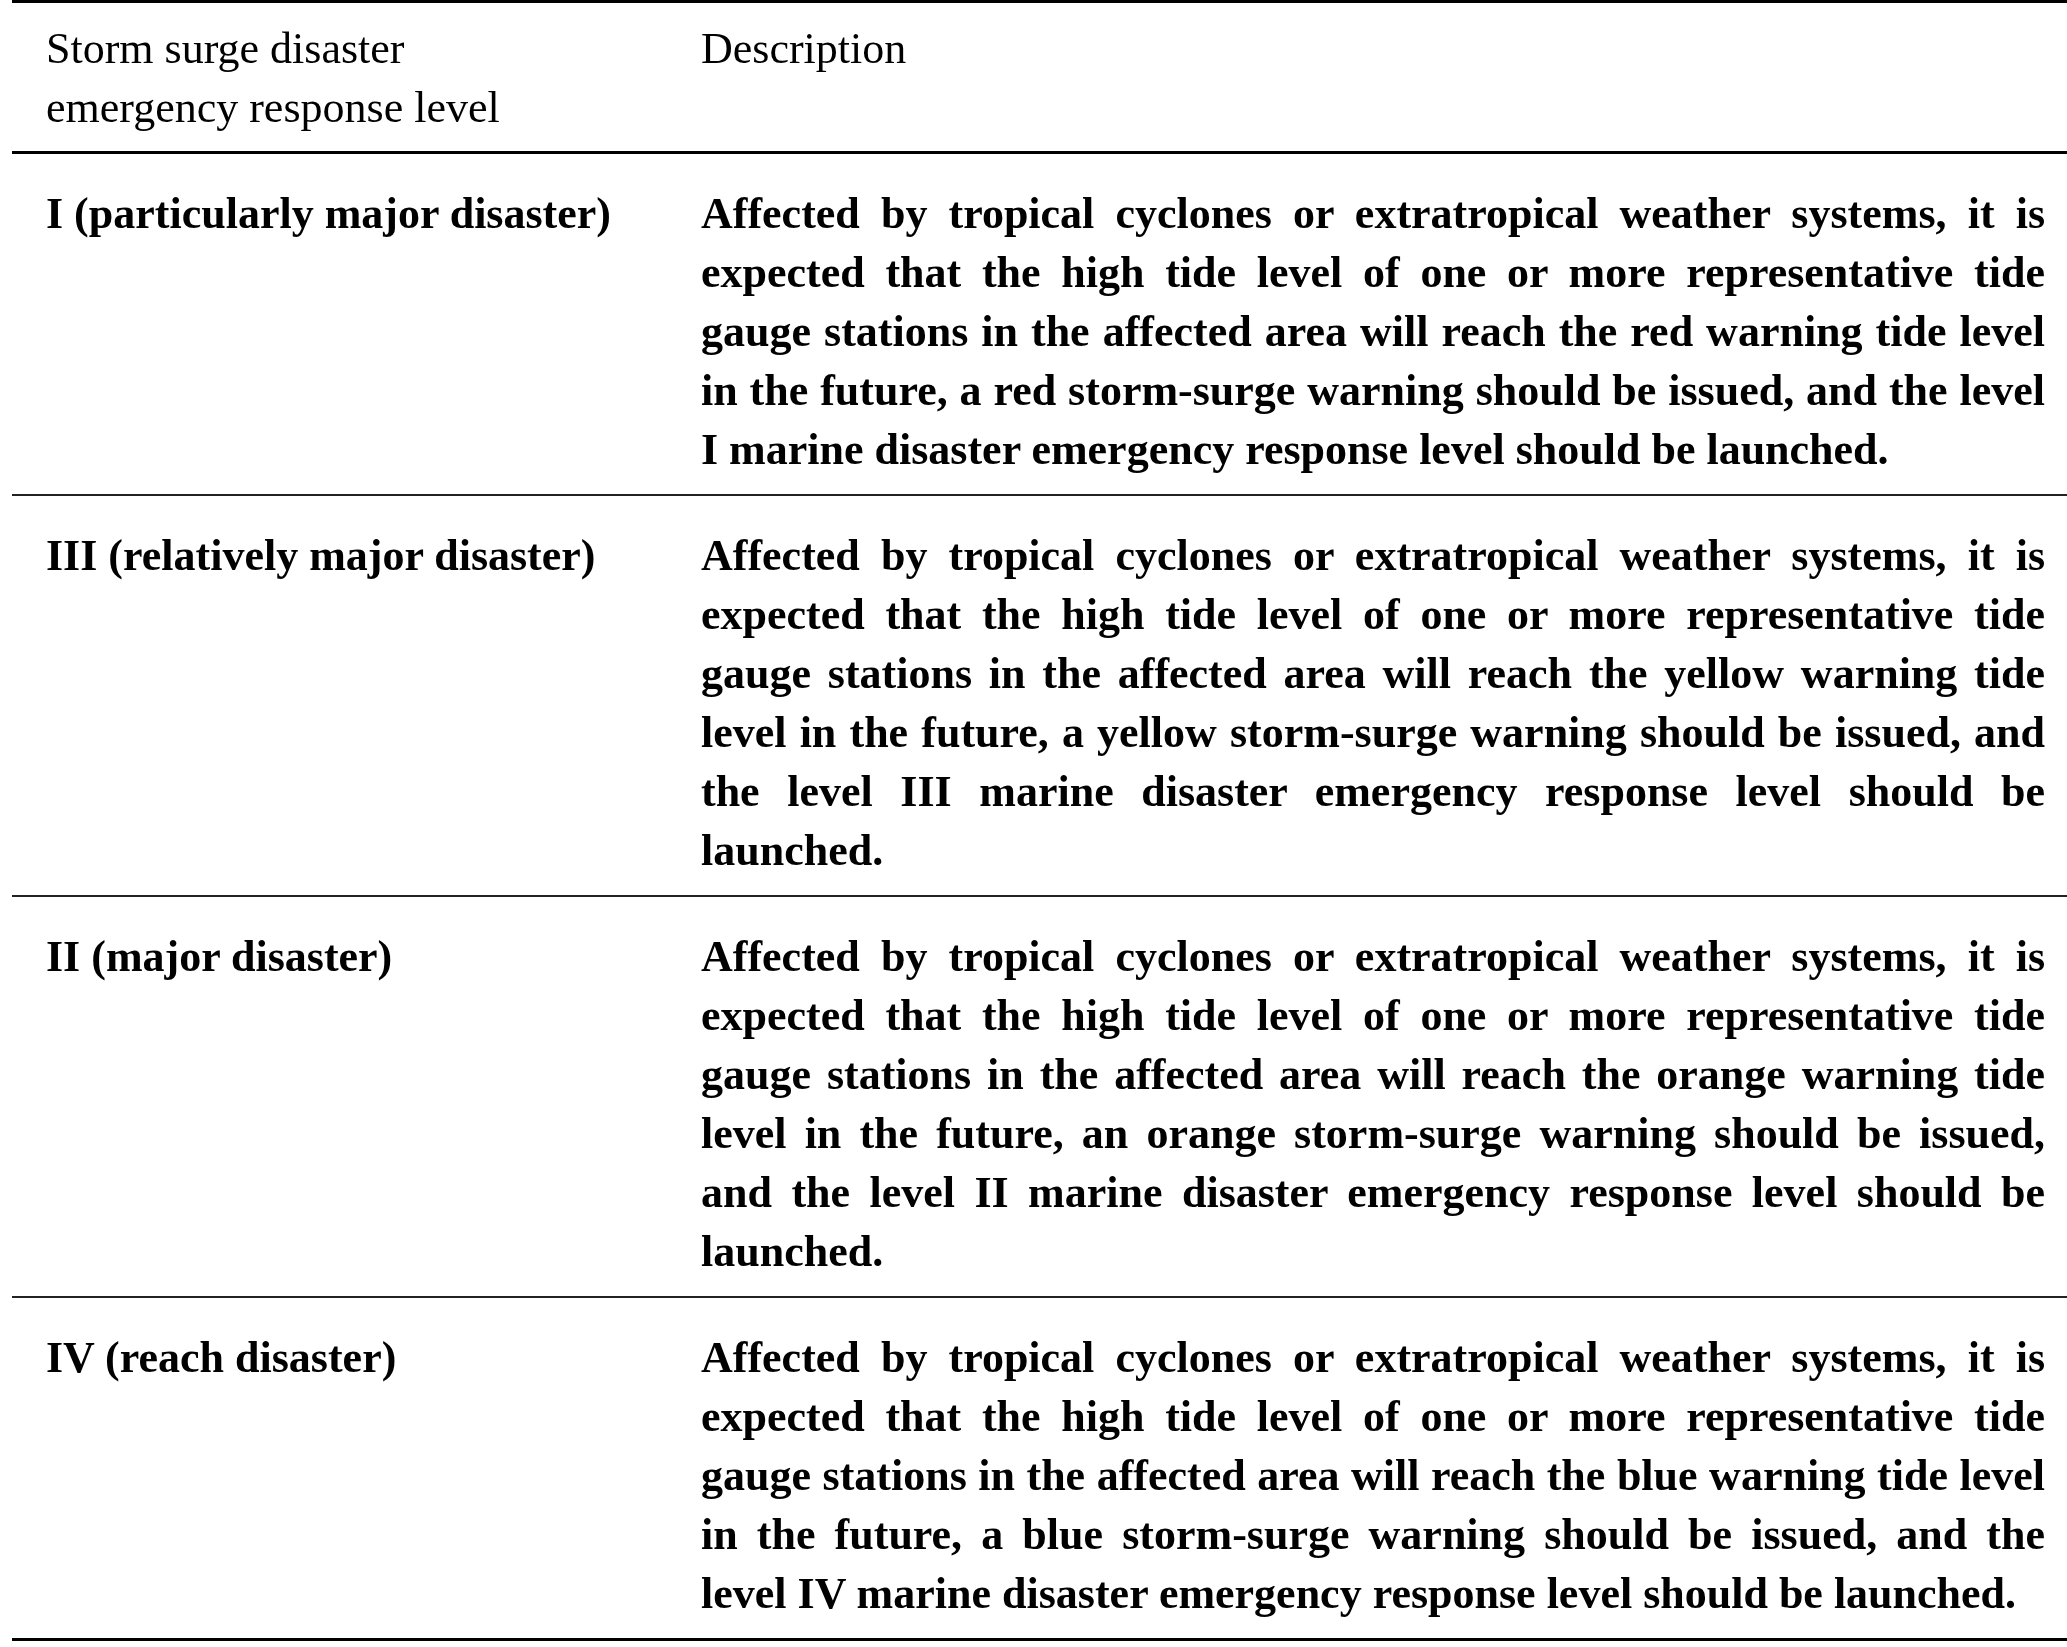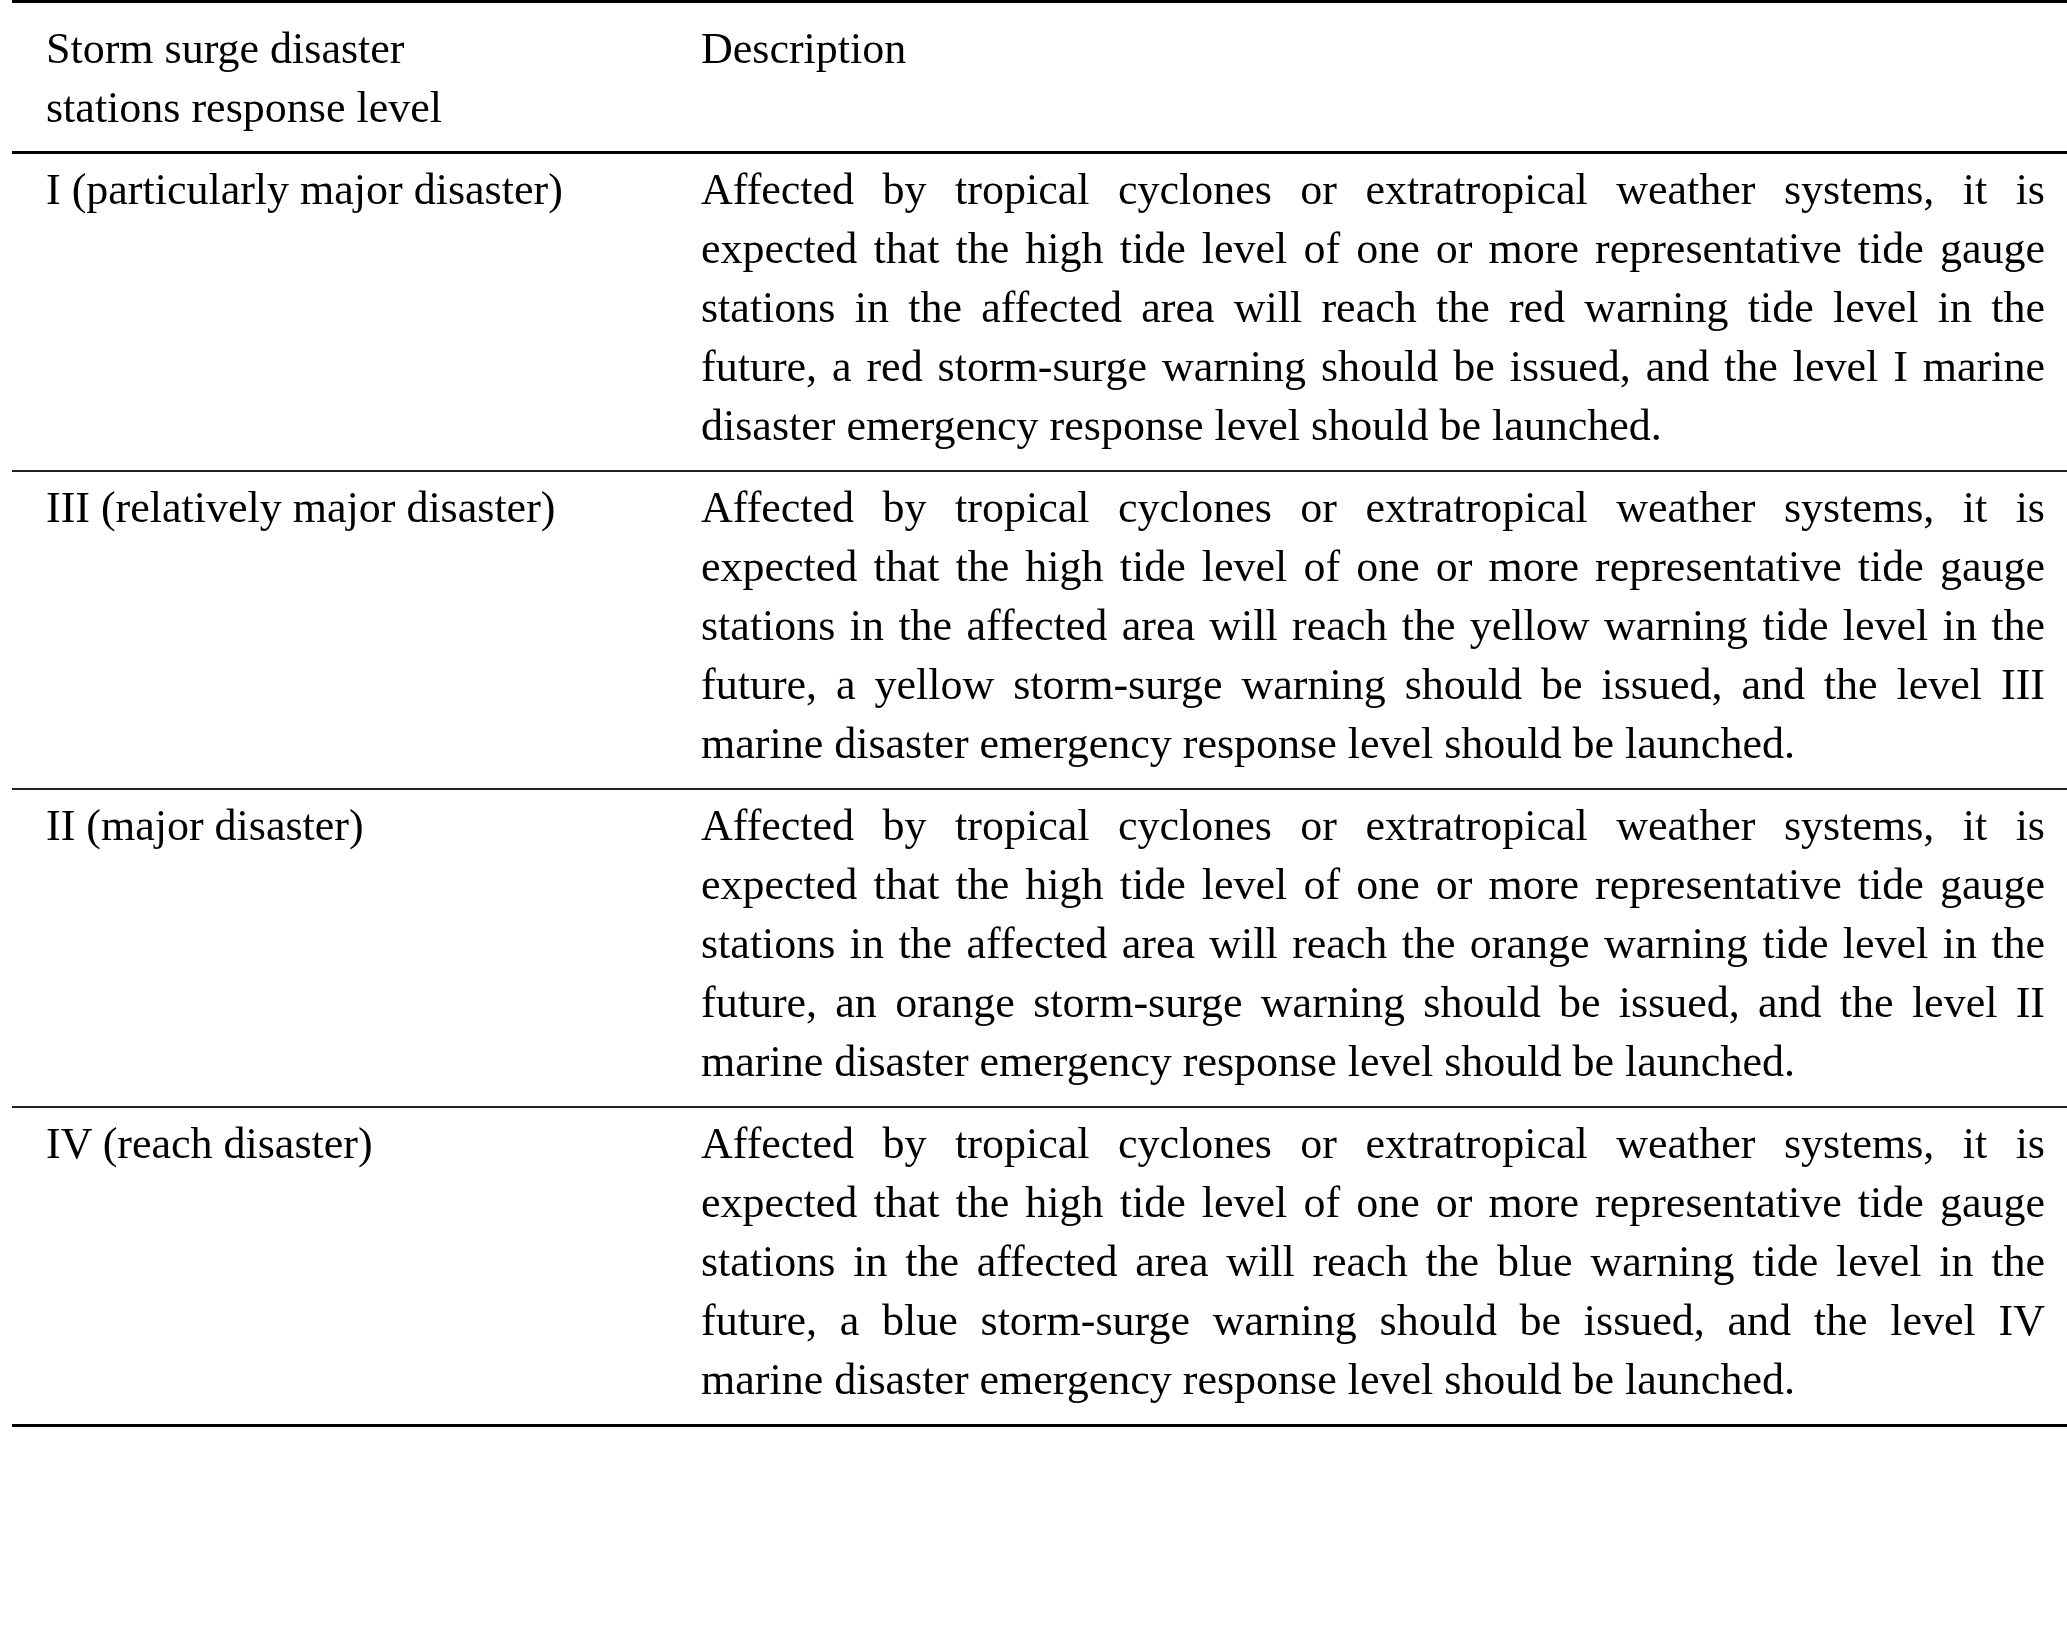--- a/index.html
+++ b/index.html
@@ -7,33 +7,33 @@
          font-family: "Liberation Serif", "DejaVu Serif", serif; color: #000; }
   table { position: absolute; left: 12px; top: 0; width: 2067px; border-collapse: collapse; }
   thead tr { border-top: 3px solid #000; border-bottom: 3px solid #000; }
   tbody tr { border-bottom: 2px solid #222; }
   tbody tr:last-child { border-bottom: 3px solid #000; }
   th, td { vertical-align: top; text-align: left; font-weight: normal;
            font-size: 44px; line-height: 59px; padding: 0; }
   th.c1, td.c1 { width: 655px; padding-left: 34px; }
   th.c2, td.c2 { padding-right: 34px; }
   thead th { padding-top: 16px; padding-bottom: 14px; }
-  tbody td { padding-top: 6px; padding-bottom: 15px; }
+  tbody td { padding-top: 30px; padding-bottom: 15px; font-weight: bold; }
   td.c2 { text-align: justify; }
   .hdr-line { display: block; }
 </style>
 </head>
 <body>
 
 <table>
   <thead>
     <tr>
       <th class="c1">
         <span class="hdr-line">Storm surge disaster</span>
-        <span class="hdr-line">stations response level</span>
+        <span class="hdr-line">emergency response level</span>
       </th>
       <th class="c2">Description</th>
     </tr>
   </thead>
   <tbody>
     <tr>
       <td class="c1">I (particularly major disaster)</td>
       <td class="c2">Affected by tropical cyclones or extratropical weather systems, it is expected that the high tide level of one or more representative tide gauge stations in the affected area will reach the red warning tide level in the future, a red storm-surge warning should be issued, and the level I marine disaster emergency response level should be launched.</td>
     </tr>
     <tr>

